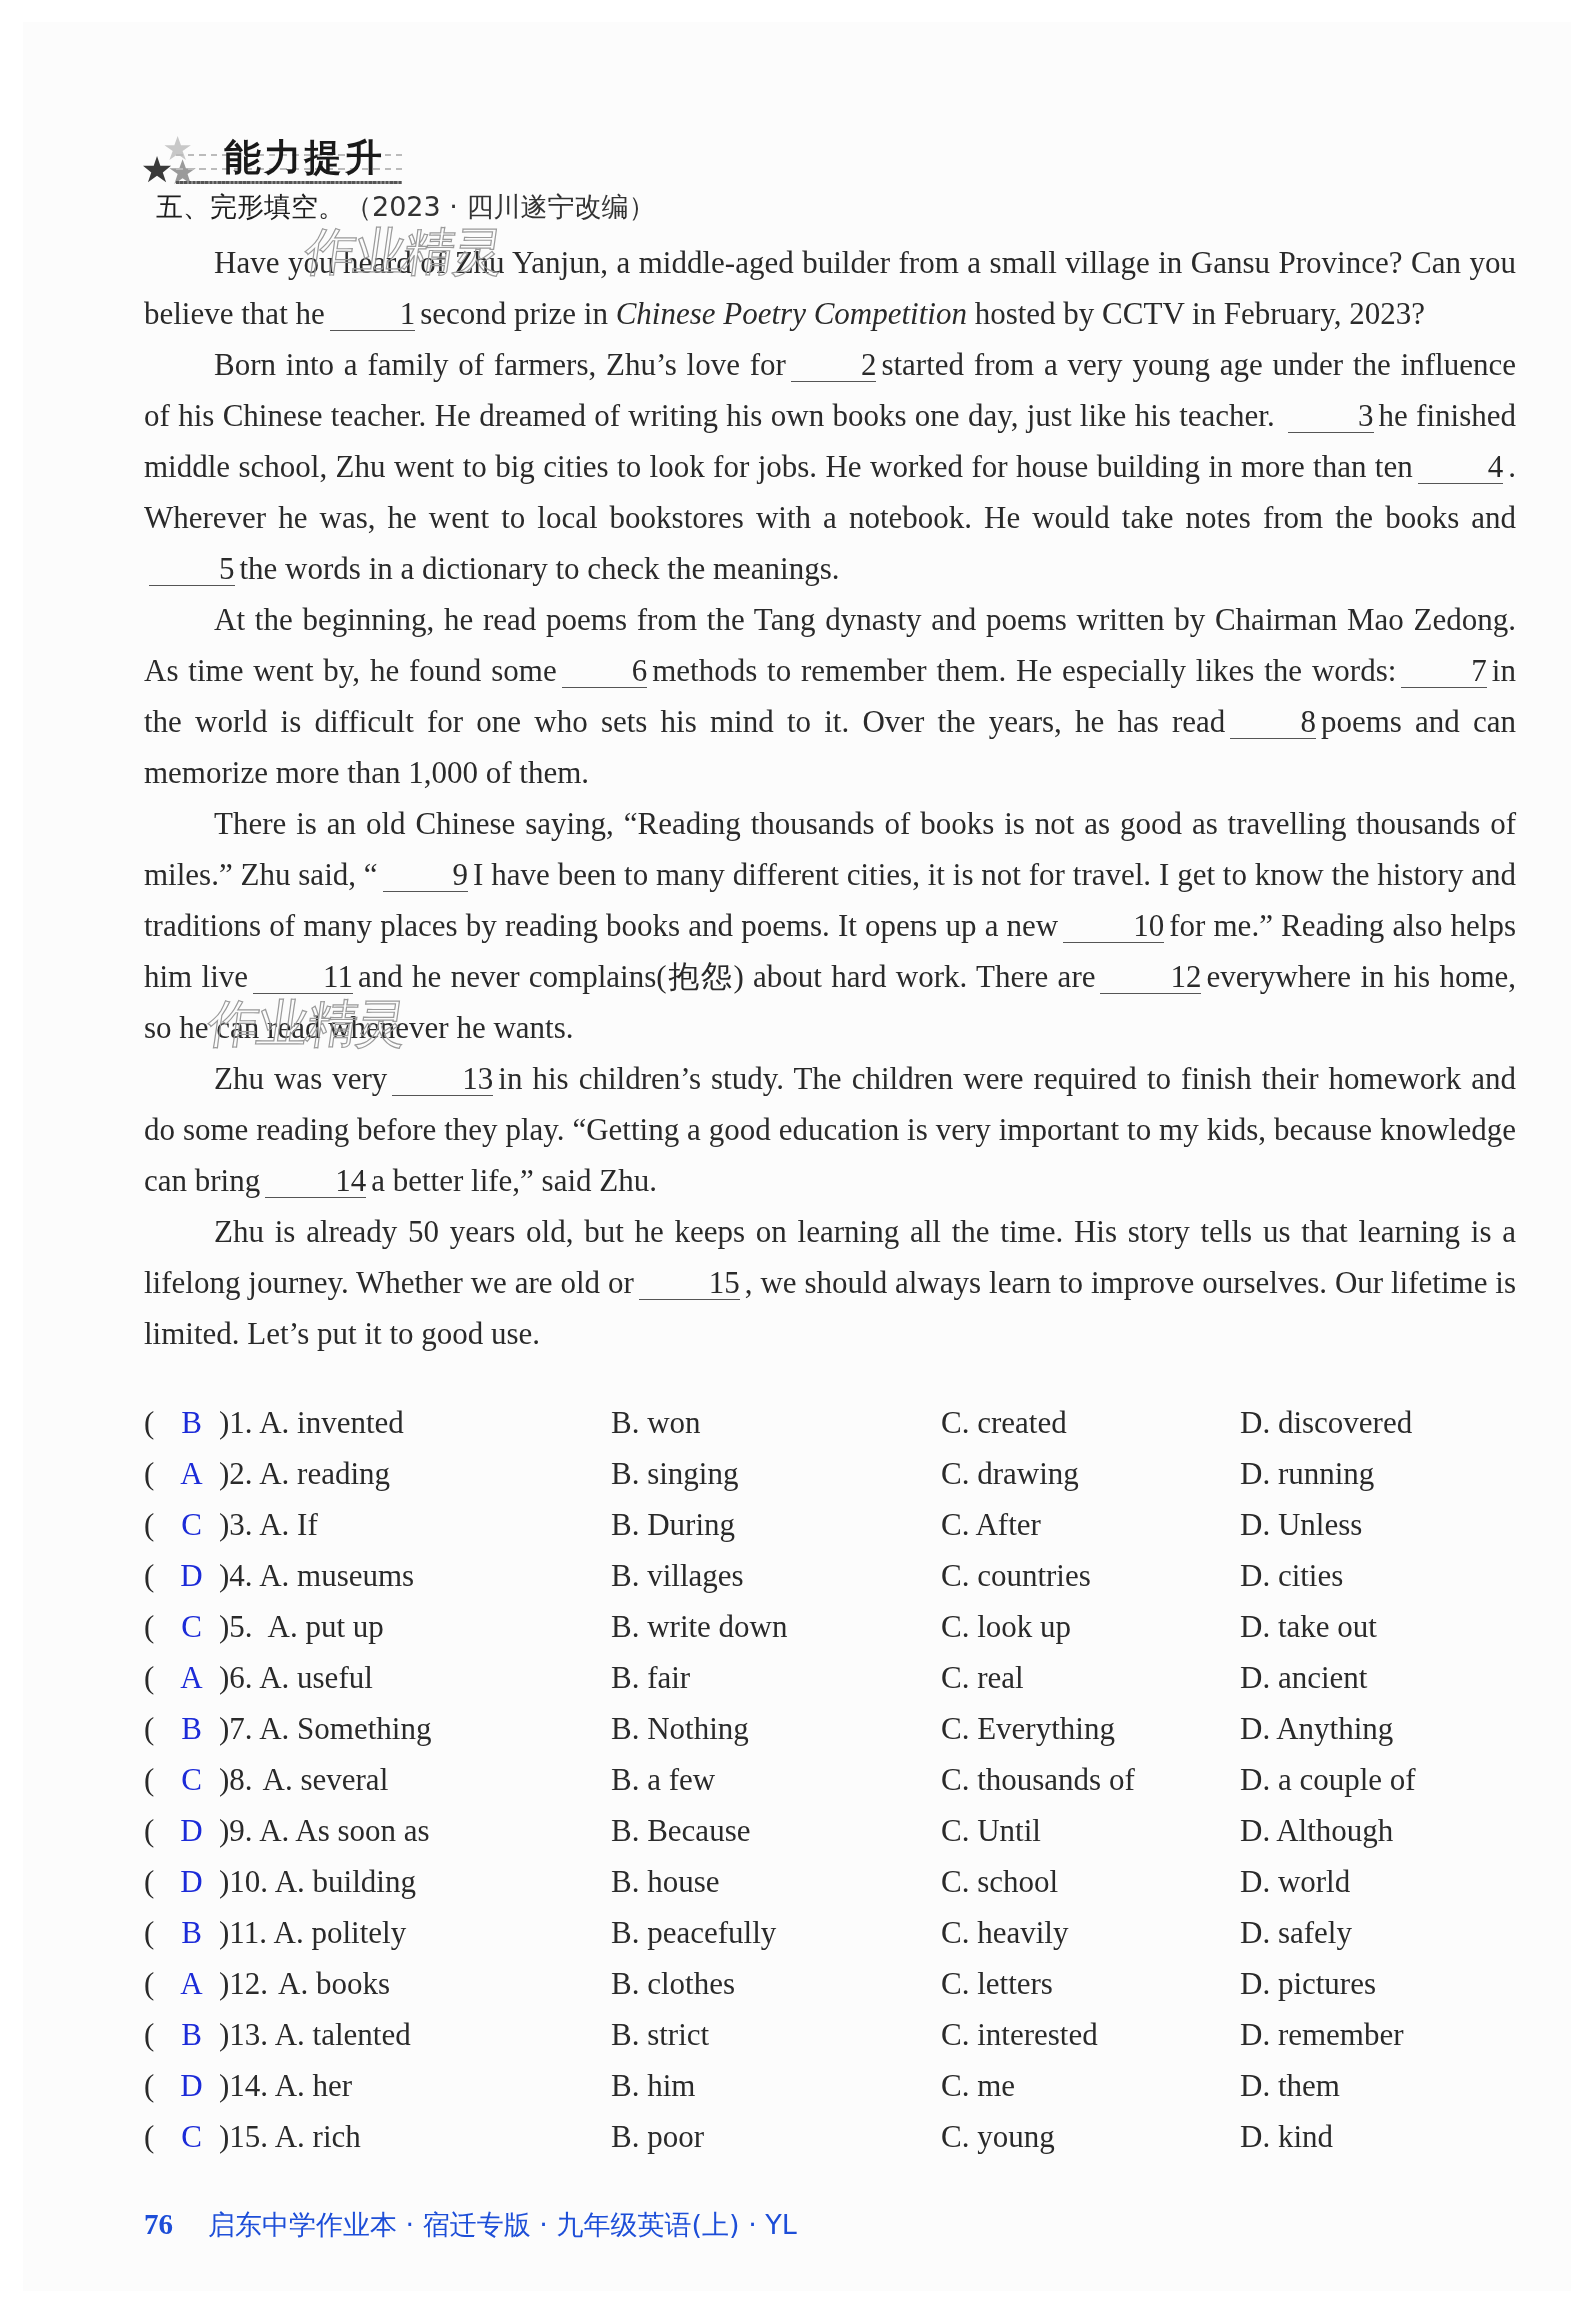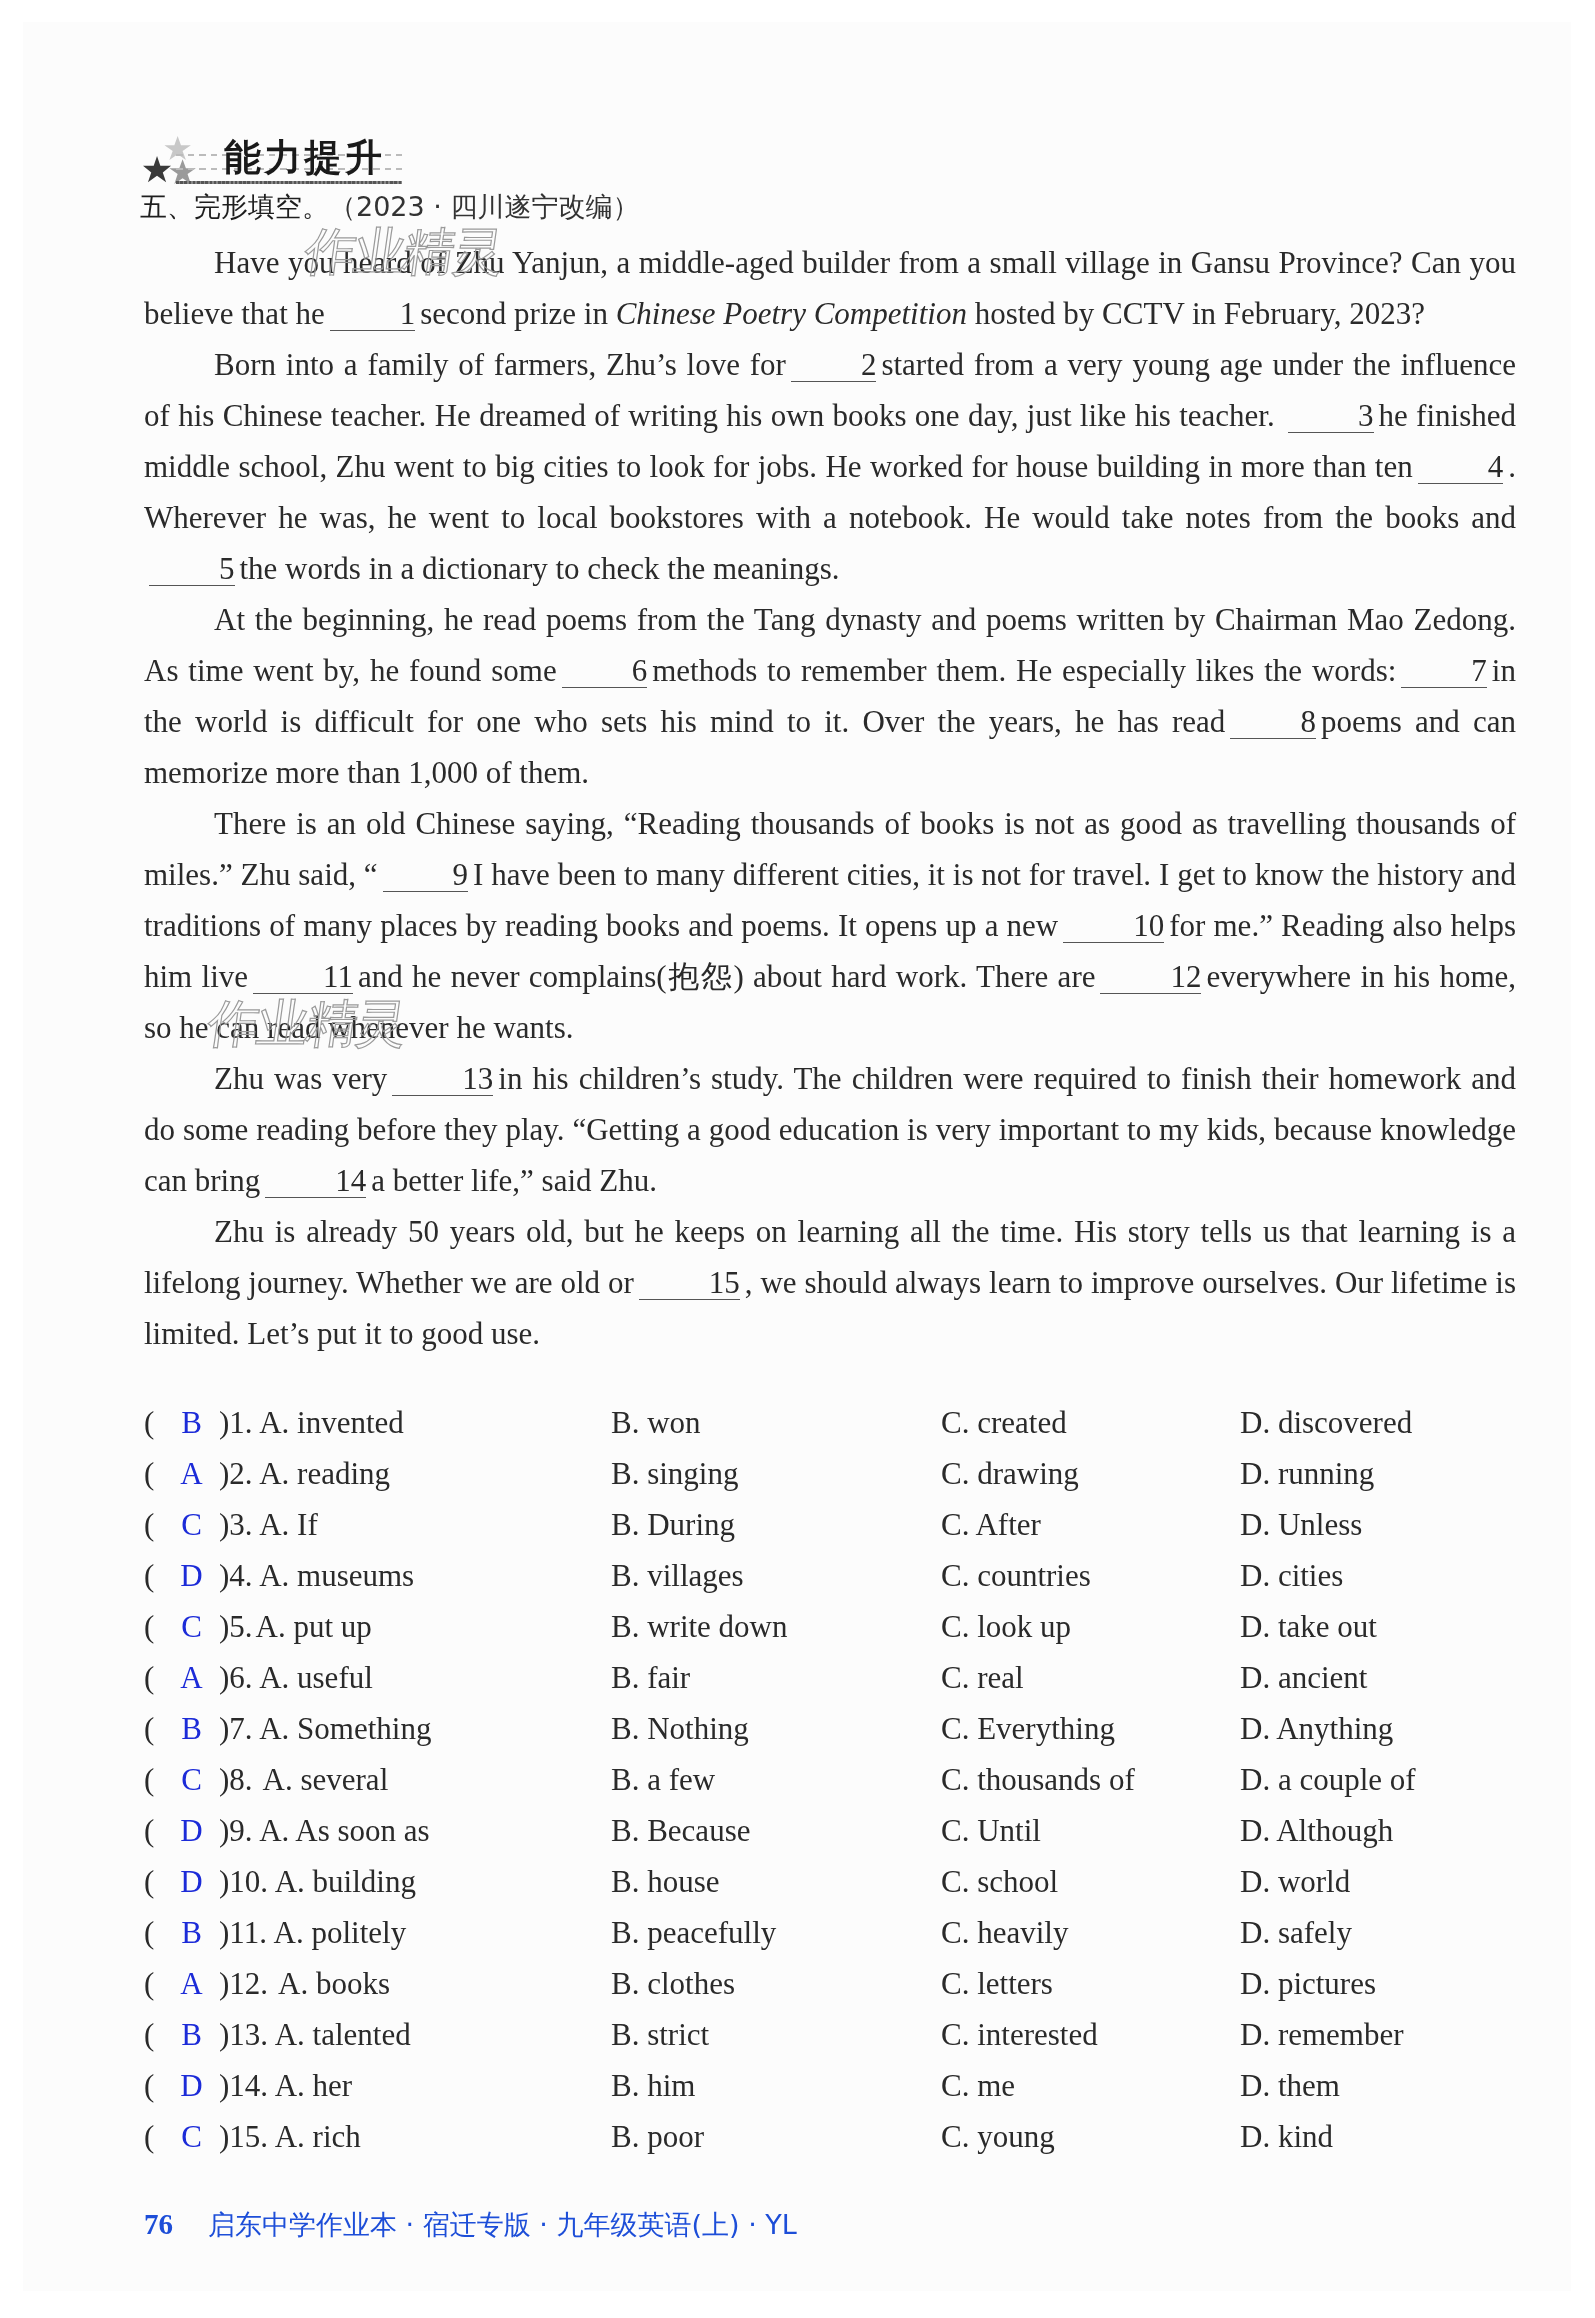--- a/index.html
+++ b/index.html
@@ -23,21 +23,21 @@
     background: repeating-linear-gradient(90deg, #555 0 2.5px, #888 2.5px 4.2px);
   }
   .section-header .dots1, .section-header .dots2 {
     position: absolute; left: 33px; width: 226px; height: 1.7px;
     background: repeating-linear-gradient(90deg, #bbb 0 6.6px, transparent 6.6px 11.6px);
   }
   .section-header .dots1 { top: 23px; }
   .section-header .dots2 { top: 37px; }
 
   .exercise-title {
-    left: 140px; top: 189px; font-family: "DejaVu Sans", sans-serif; font-size: 27px;
+    left: 156px; top: 189px; font-family: "DejaVu Sans", sans-serif; font-size: 27px;
     color: #1e1e1e; white-space: nowrap;
   }
   .exercise-title .src { font-family: "DejaVu Sans", sans-serif; font-weight: normal; color:#333; }
 
   .passage { left: 144px; top: 237px; width: 1372px; font-size: 31px; line-height: 51px; }
   .passage p { margin: 0; text-align: justify; text-align-last: auto; }
   .passage p.indent { text-indent: 70px; }
   .blank {
     display: inline-block; min-width: 81px; text-align: center; border-bottom: 1.7px solid #555;
     line-height: 33px; margin: 0 5px;
@@ -141,21 +141,21 @@
       <span class="col-paren-l">(</span>
       <span class="col-answer">D</span>
       <span class="col-paren-r"><span style="position: static;">)</span><span style="position: static;">4.</span><span style="position: static; margin-left: 6.6px;">A. museums</span></span>
       <span class="col-b">B. villages</span>
       <span class="col-c">C. countries</span>
       <span class="col-d">D. cities</span>
     </div>
     <div class="opt-row">
       <span class="col-paren-l">(</span>
       <span class="col-answer">C</span>
-      <span class="col-paren-r"><span style="position: static;">)</span><span style="position: static;">5.</span><span style="position: static; margin-left: 3px;">A. put up</span></span>
+      <span class="col-paren-r"><span style="position: static;">)</span><span style="position: static;">5.</span><span style="position: static; margin-left: 15px;">A. put up</span></span>
       <span class="col-b">B. write down</span>
       <span class="col-c">C. look up</span>
       <span class="col-d">D. take out</span>
     </div>
     <div class="opt-row">
       <span class="col-paren-l">(</span>
       <span class="col-answer">A</span>
       <span class="col-paren-r"><span style="position: static;">)</span><span style="position: static;">6.</span><span style="position: static; margin-left: 6.6px;">A. useful</span></span>
       <span class="col-b">B. fair</span>
       <span class="col-c">C. real</span>

